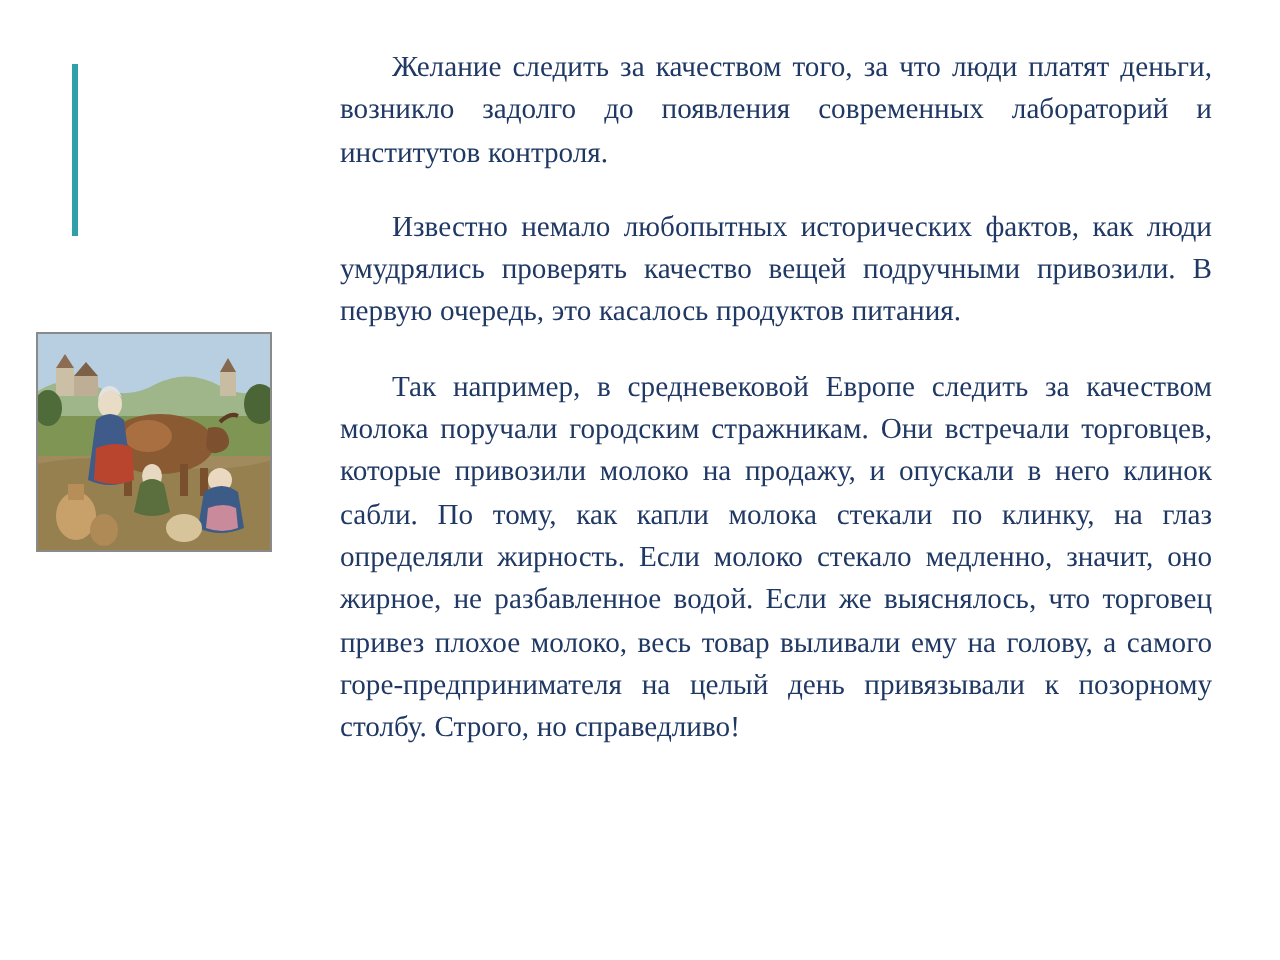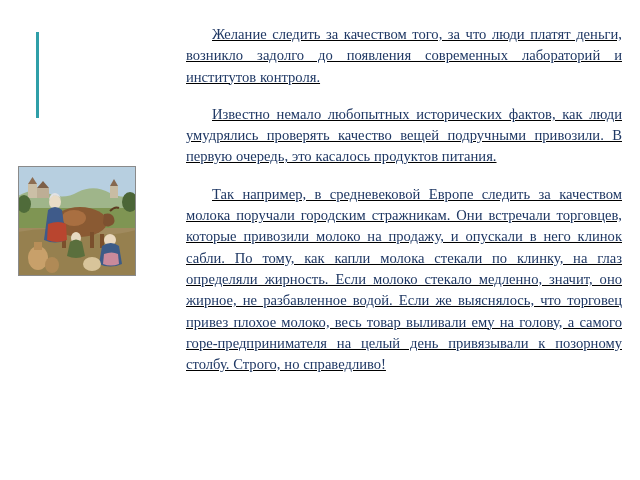--- a/index.html
+++ b/index.html
@@ -37,24 +37,23 @@
     height: 110px;
     overflow: hidden;
     border: 0;
   }
   .picture svg {
     display: block;
   }
   
   .text-column {
     position: absolute;
-    left: 186px;
+    left: 170px;
     top: 24px;
     width: 436px;
-    text-decoration: underline;
   }
   .para {
     color: #1f3864;
     font-size: 14.6px;
     line-height: 1.46;
     text-align: justify;
     text-indent: 26px;
     margin: 0 0 16px 0;
     word-spacing: 0.2px;
   }

